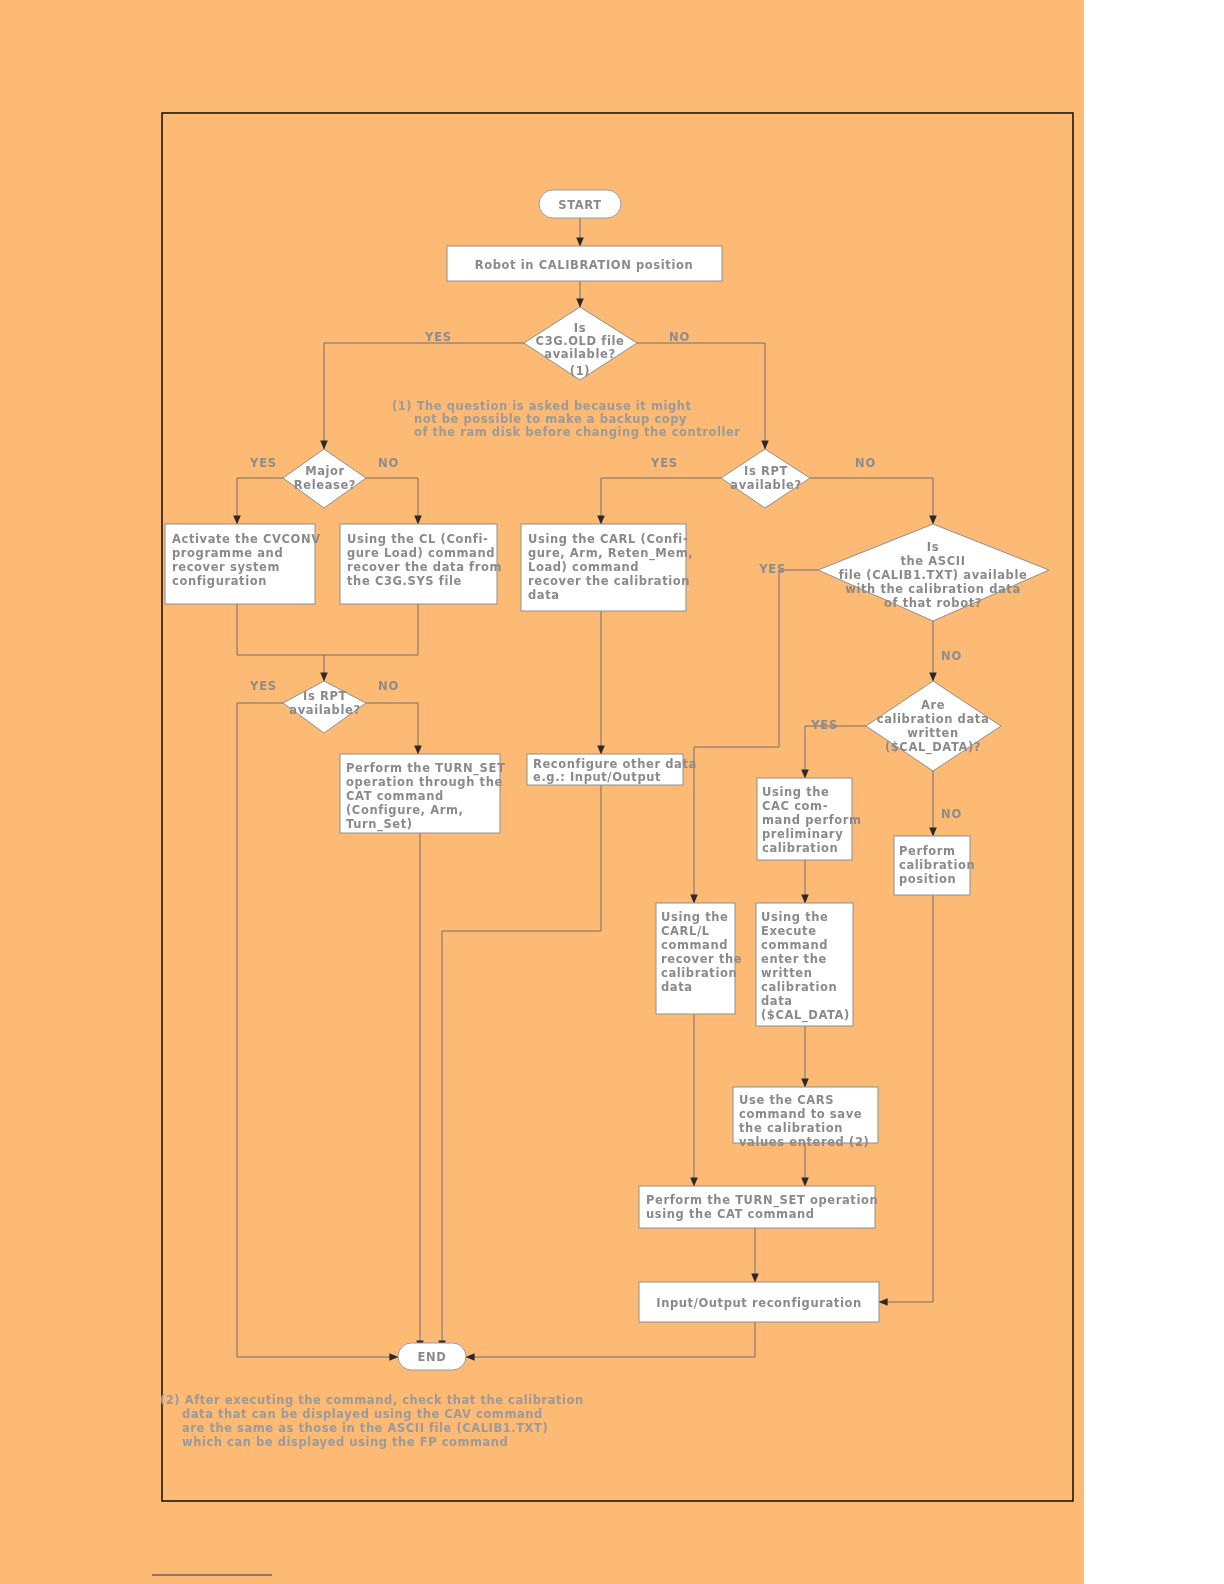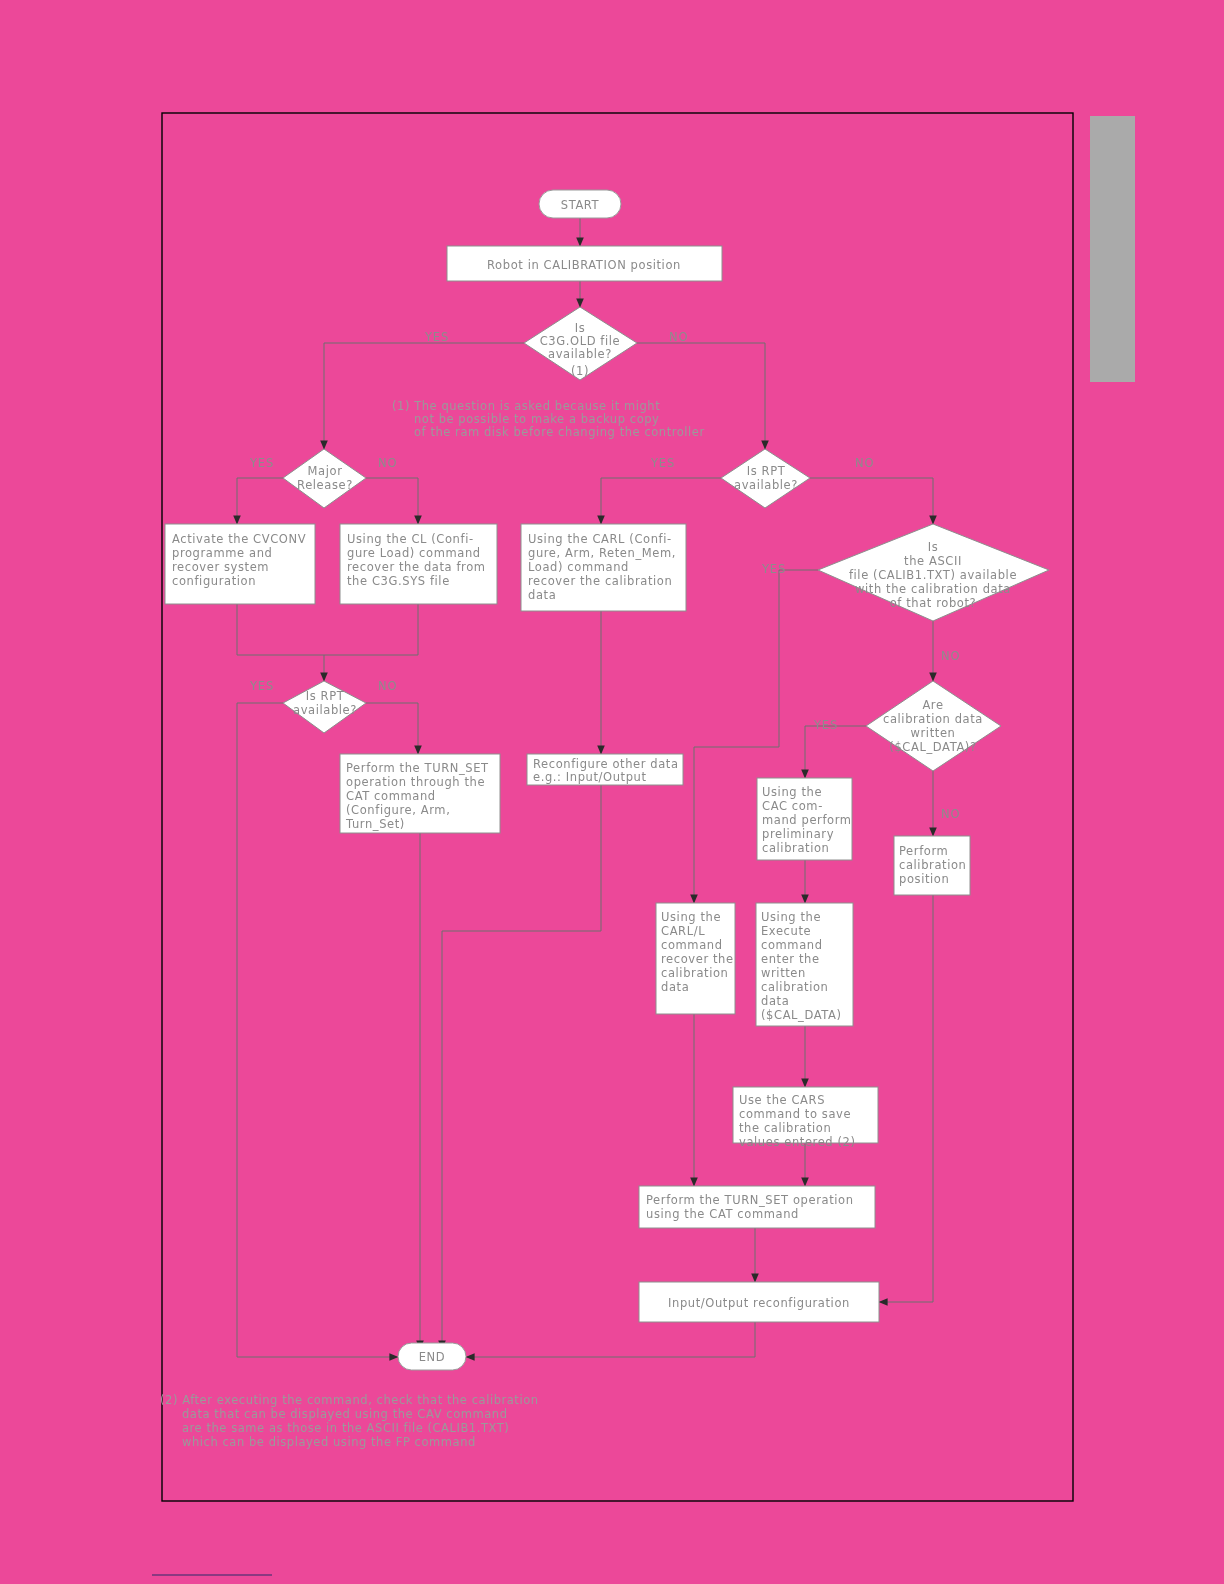--- a/index.html
+++ b/index.html
@@ -1,17 +1,17 @@
 <!DOCTYPE html>
 <html><head>
 <meta charset="utf-8">
 <style>
   html,body{margin:0;padding:0;background:#ffffff;}
   body{width:1224px;height:1584px;font-family:"DejaVu Sans",sans-serif;}
-  #page{position:relative;width:1224px;height:1584px;overflow:hidden;background:#ec4899;}
+  #page{position:relative;width:1084px;height:1584px;overflow:hidden;background:#fdba74;font-weight:bold;}
   #diagram{position:absolute;left:0;top:0;width:1224px;height:1584px;}
   .fc-text{font-family:"DejaVu Sans",sans-serif;font-size:11.5px;fill:#8a8a8a;letter-spacing:0.6px;}
   .fc-label{font-family:"DejaVu Sans",sans-serif;font-size:11.5px;fill:#8c8c8c;letter-spacing:0.8px;}
   .fc-note{font-family:"DejaVu Sans",sans-serif;font-size:11.5px;fill:#9a9a9a;letter-spacing:0.55px;}
   .shape{fill:#ffffff;stroke:#8e8e8e;stroke-width:1;}
   .shape-term{fill:#ffffff;stroke:#9a9a9a;stroke-width:1;}
   .conn{stroke:#6f6f6f;stroke-width:1;fill:none;}
   .pageborder{fill:none;stroke:#000000;stroke-width:1.4;}
   .graytab{fill:#aaaaaa;}
   .footrule{stroke:#2b2b6b;stroke-width:1.2;}

